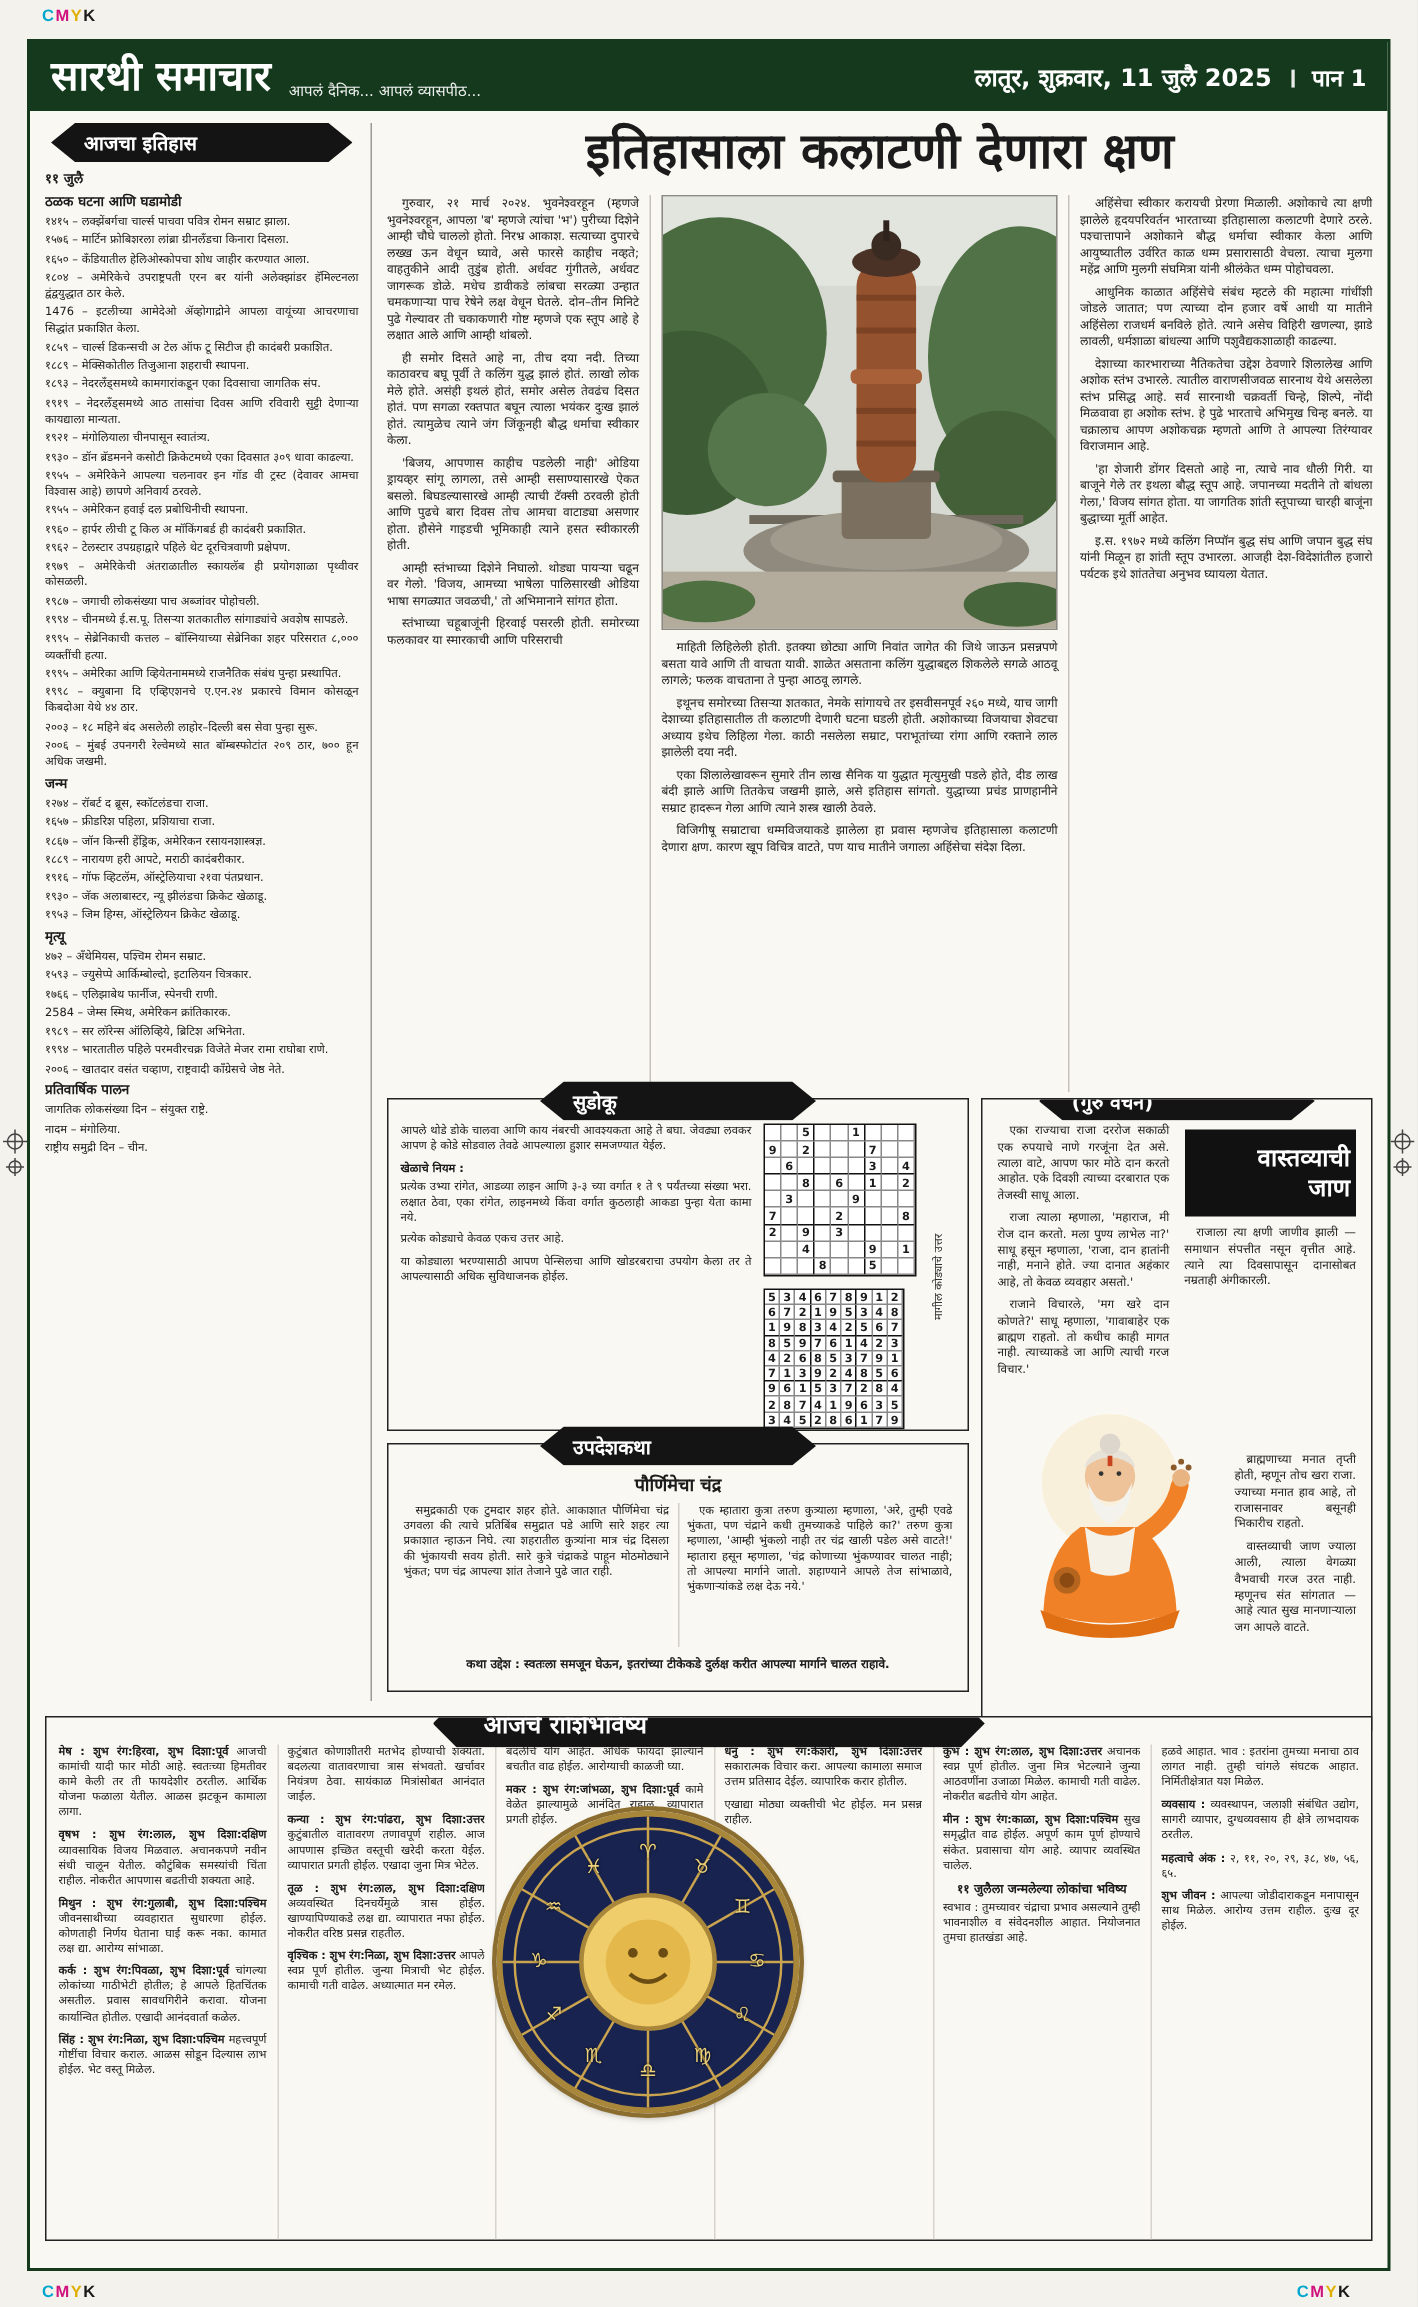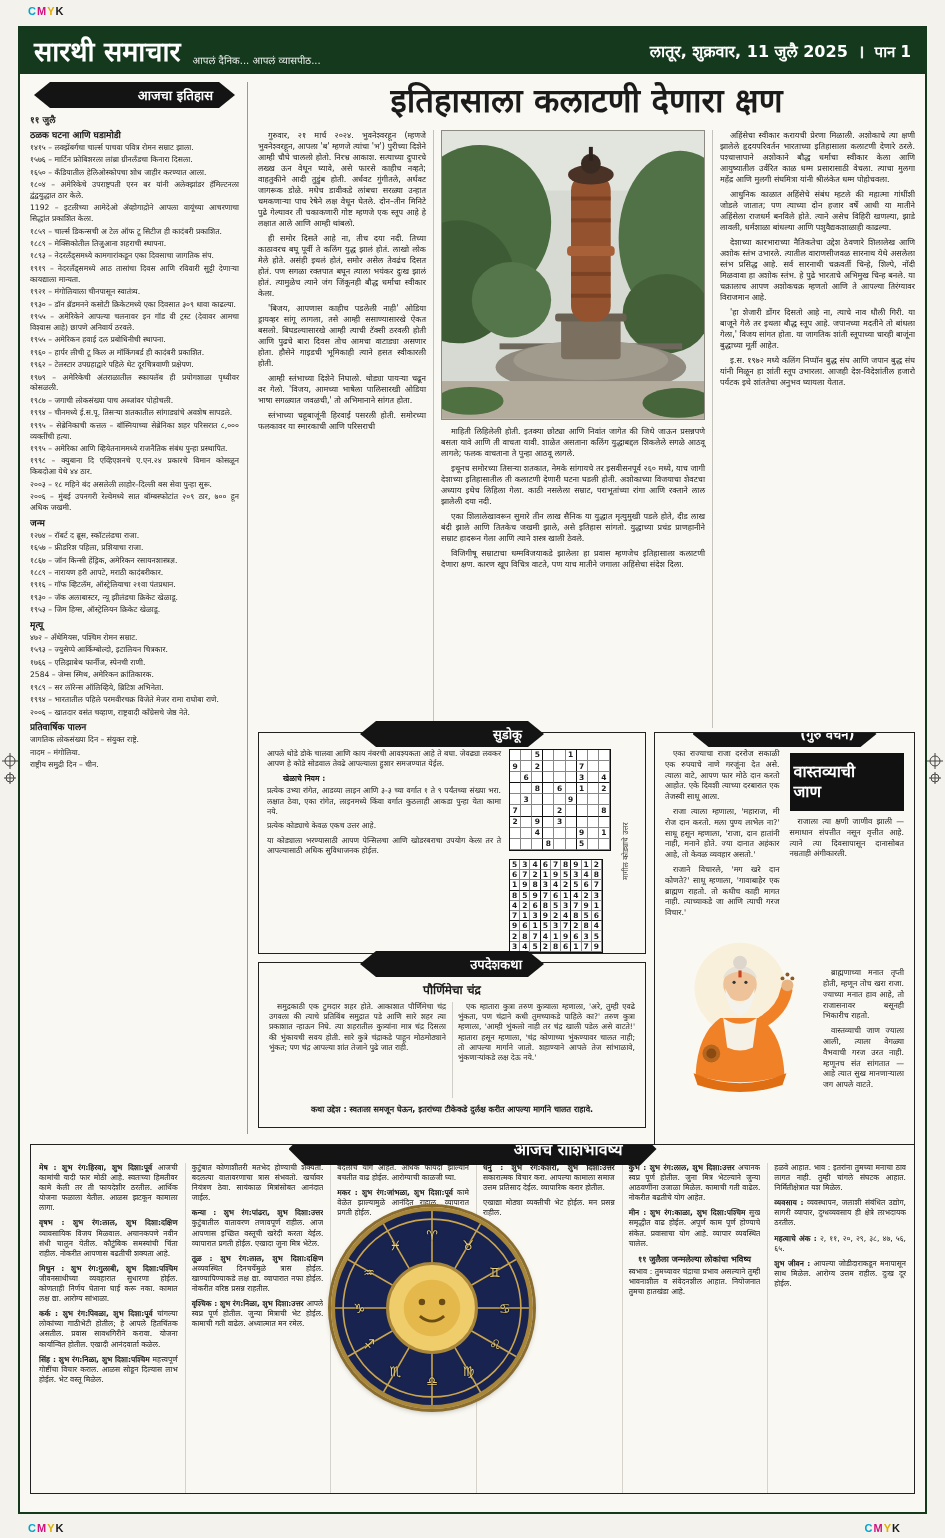--- a/index.html
+++ b/index.html
@@ -12,57 +12,57 @@
   .rm-l{left:2px;top:752px;} .rm-r{right:2px;top:752px;}
   
   .sheet{position:absolute;left:18px;right:18px;top:26px;bottom:24px;border:2px solid #14391d;background:#faf8f2;}
   .masthead{height:46px;background:#14391d;display:flex;align-items:center;padding:0 14px;color:#fff;gap:12px;}
   .mast-title{font-size:27px;font-weight:bold;line-height:1;}
   .mast-tagline{font-size:10px;opacity:.92;align-self:flex-end;padding-bottom:7px;}
   .mast-right{margin-left:auto;display:flex;align-items:center;gap:10px;font-weight:bold;}
   .mast-date{font-size:16px;} .mast-sep{font-size:18px;opacity:.9;} .mast-page{font-size:15px;}
   .content{position:absolute;top:46px;left:0;right:0;bottom:0;padding:8px 10px;display:flex;flex-direction:column;gap:6px;}
   
-  .banner{background:#141414;color:#fff;text-align:right;font-weight:bold;font-size:13px;padding:4px 22px;
+  .banner{background:#141414;color:#fff;text-align:left;font-weight:bold;font-size:13px;padding:4px 22px;
           clip-path:polygon(0 50%,16px 0,calc(100% - 16px) 0,100% 50%,calc(100% - 16px) 100%,16px 100%);white-space:nowrap;}
   
   .top-zone{display:grid;grid-template-columns:218px 1fr;gap:10px;}
   .history{border-right:1px solid #9a9a92;padding-right:8px;overflow:hidden;height:1052px;}
   .history .banner{margin:0 4px 7px;}
   .hist-item{font-size:7.6px;line-height:10.9px;text-align:justify;margin-bottom:1.5px;}
   .hist-item.hd{font-weight:bold;font-size:9px;margin:4px 0 2px;}
   .headline{font-size:33px;font-weight:bold;text-align:center;margin:0 0 10px;line-height:1.15;}
   .art-cols{display:grid;grid-template-columns:168px 272px 1fr;gap:7px;height:598px;overflow:hidden;}
   .art-c2,.art-c3{border-left:1px solid #c4c2ba;padding-left:7px;}
   .para{font-size:8px;line-height:11px;text-align:justify;margin:0 0 4px;text-indent:10px;}
   .photo{margin:0 0 6px;border:1px solid #8c8a82;background:#d7dad2;}
   .photo svg{display:block;width:100%;height:auto;}
   
   .mid-band{display:grid;grid-template-columns:388px 1fr;gap:8px;height:396px;margin-top:4px;}
   .panel{border:1.5px solid #222;position:relative;background:#faf8f2;}
   .panel>.banner{position:absolute;top:-12px;left:50%;transform:translateX(-50%);min-width:140px;}
   .sudoku{height:222px;padding:16px 8px 4px;box-sizing:border-box;}
   .sud-flex{display:grid;grid-template-columns:1fr 104px 16px;gap:8px;height:100%;}
   .sud-text .para{text-indent:0;font-size:7.6px;line-height:10.4px;}
-  .sud-text .bold{font-weight:bold;margin-bottom:2px;margin-left:16px;}
+  .sud-text .bold{font-weight:bold;margin-bottom:2px;}
   .sgrid{display:grid;grid-template-columns:repeat(9,1fr);grid-auto-rows:1fr;border:1.5px solid #111;background:#fff;}
   .sgrid.puzzle{width:100px;height:100px;}
   .sgrid.answer{width:92px;height:92px;margin-top:8px;}
   .cell{border-right:.5px solid #888;border-bottom:.5px solid #888;display:flex;align-items:center;justify-content:center;font-size:7.5px;font-weight:bold;}
   .cell.br{border-right:1.4px solid #111;} .cell.bb{border-bottom:1.4px solid #111;}
   .sud-label{writing-mode:vertical-rl;transform:rotate(180deg);font-size:7.5px;text-align:center;color:#333;}
   .story{height:166px;margin-top:8px;padding:16px 10px 4px;box-sizing:border-box;}
   .story-sub{text-align:center;font-weight:bold;font-size:12px;margin:2px 0 4px;}
   .story-body{column-count:2;column-gap:12px;column-rule:1px solid #d0cec6;height:96px;overflow:hidden;}
   .story-body .para{text-indent:8px;font-size:7.6px;line-height:10.2px;}
   .story-moral{font-size:8px;font-weight:bold;text-align:center;margin-top:5px;}
   .guru{padding:16px 10px 6px;height:422px;box-sizing:border-box;overflow:hidden;}
   .guru-cols{display:grid;grid-template-columns:1fr 1fr;gap:10px;}
   .guru .para{font-size:7.8px;line-height:10.8px;text-indent:8px;}
-  .jaan-box{background:#111;color:#fff;text-align:left;font-weight:bold;padding:9px 4px;margin:4px 0 6px;font-size:16px;line-height:1.25;display:flex;flex-direction:column;}
+  .jaan-box{background:#111;color:#fff;text-align:right;font-weight:bold;padding:9px 4px;margin:4px 0 6px;font-size:16px;line-height:1.25;display:flex;flex-direction:column;}
   .guru-bottom{display:grid;grid-template-columns:150px 1fr;gap:8px;margin-top:4px;align-items:end;}
   .sage svg{width:150px;height:168px;display:block;}
   
   .rashi{height:350px;padding:14px 8px 4px;box-sizing:border-box;overflow:hidden;margin-top:4px;}
   .rashi>.banner{font-size:16px;padding:5px 34px;min-width:300px;}
   .rashi-cols{display:grid;grid-template-columns:repeat(6,1fr);gap:7px;height:100%;overflow:hidden;padding-top:4px;}
   .rcol{overflow:hidden;}
   .rcol+.rcol{border-left:1px solid #d5d3cb;padding-left:6px;}
   .rz{font-size:7.5px;line-height:10.1px;text-align:justify;margin-bottom:5px;}
   .rz-h{font-weight:bold;}
@@ -111,21 +111,21 @@
 
         <aside class="history">
           <div class="banner"><span>आजचा इतिहास</span></div>
           <div class="hist-list">
               <div class="hist-item hd">११ जुलै</div>
               <div class="hist-item hd">ठळक घटना आणि घडामोडी</div>
               <div class="hist-item">१४१५ – लक्झेंबर्गचा चार्ल्स पाचवा पवित्र रोमन सम्राट झाला.</div>
               <div class="hist-item">१५७६ – मार्टिन फ्रोबिशरला लांब्रा ग्रीनलँडचा किनारा दिसला.</div>
               <div class="hist-item">१६५० – कँडियातील हेलिओस्कोपचा शोध जाहीर करण्यात आला.</div>
               <div class="hist-item">१८०४ – अमेरिकेचे उपराष्ट्रपती एरन बर यांनी अलेक्झांडर हॅमिल्टनला द्वंद्वयुद्धात ठार केले.</div>
-              <div class="hist-item">1192 – इटलीच्या आमेदेओ ॲव्होगाद्रोने आपला वायूंच्या आचरणाचा सिद्धांत प्रकाशित केला.</div>
+              <div class="hist-item">1476 – इटलीच्या आमेदेओ ॲव्होगाद्रोने आपला वायूंच्या आचरणाचा सिद्धांत प्रकाशित केला.</div>
               <div class="hist-item">१८५९ – चार्ल्स डिकन्सची अ टेल ऑफ टू सिटीज ही कादंबरी प्रकाशित.</div>
               <div class="hist-item">१८८९ – मेक्सिकोतील तिजुआना शहराची स्थापना.</div>
               <div class="hist-item">१८९३ – नेदरलँड्समध्ये कामगारांकडून एका दिवसाचा जागतिक संप.</div>
               <div class="hist-item">१९१९ – नेदरलँड्समध्ये आठ तासांचा दिवस आणि रविवारी सुट्टी देणाऱ्या कायद्याला मान्यता.</div>
               <div class="hist-item">१९२१ – मंगोलियाला चीनपासून स्वातंत्र्य.</div>
               <div class="hist-item">१९३० – डॉन ब्रॅडमनने कसोटी क्रिकेटमध्ये एका दिवसात ३०९ धावा काढल्या.</div>
               <div class="hist-item">१९५५ – अमेरिकेने आपल्या चलनावर इन गॉड वी ट्रस्ट (देवावर आमचा विश्वास आहे) छापणे अनिवार्य ठरवले.</div>
               <div class="hist-item">१९५५ – अमेरिकन हवाई दल प्रबोधिनीची स्थापना.</div>
               <div class="hist-item">१९६० – हार्पर लीची टू किल अ मॉकिंगबर्ड ही कादंबरी प्रकाशित.</div>
               <div class="hist-item">१९६२ – टेलस्टार उपग्रहाद्वारे पहिले थेट दूरचित्रवाणी प्रक्षेपण.</div>

